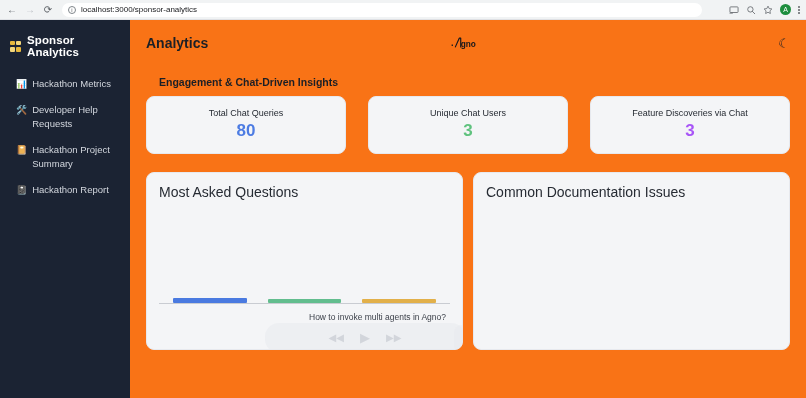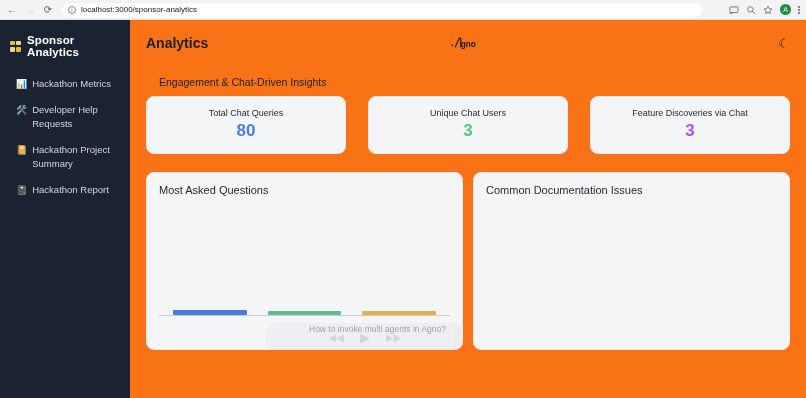--- a/index.html
+++ b/index.html
@@ -108,21 +108,21 @@
     transform: translate(-50%, -50%);
     display: flex; align-items: baseline; gap: 0px;
   }
   .agno-mark { display: block; }
   .theme-toggle {
     font-size: 13px; color: #1b1f26; line-height: 1;
     cursor: pointer; user-select: none;
   }
 
   .section-head {
-    font-size: 10.5px; font-weight: normal; color: #1b1f26;
+    font-size: 10.5px; font-weight: bold; color: #1b1f26;
     margin-bottom: 8px;
     padding-left: 13px;
   }
 
   
   .stats { display: flex; gap: 22px; margin-bottom: 18px; }
   .stat-card {
     flex: 1;
     background: #f4f5f7;
     border: 1px solid #e7e9ee;
@@ -138,25 +138,25 @@
   .panel {
     flex: 1;
     background: #f4f5f7;
     border: 1px solid #e7e9ee;
     border-radius: 8px;
     padding: 11px 12px 10px 12px;
     height: 178px;
     position: relative;
     overflow: hidden;
   }
-  .panel-title { font-size: 11px; color: #262b33; }
+  .panel-title { font-size: 14px; color: #262b33; }
 
   
   .chart-wrap {
-    position: absolute; left: 12px; right: 12px; bottom: 26px;
+    position: absolute; left: 12px; right: 12px; bottom: 38px;
     height: 26px;
   }
   .chart-axis {
     position: absolute; left: 0; right: 0; bottom: 7px;
     height: 1px; background: #c9ccd2;
   }
   .bars {
     position: absolute; left: 4px; right: 4px; bottom: 8px;
     display: flex; align-items: flex-end; gap: 0;
     height: 6px;

